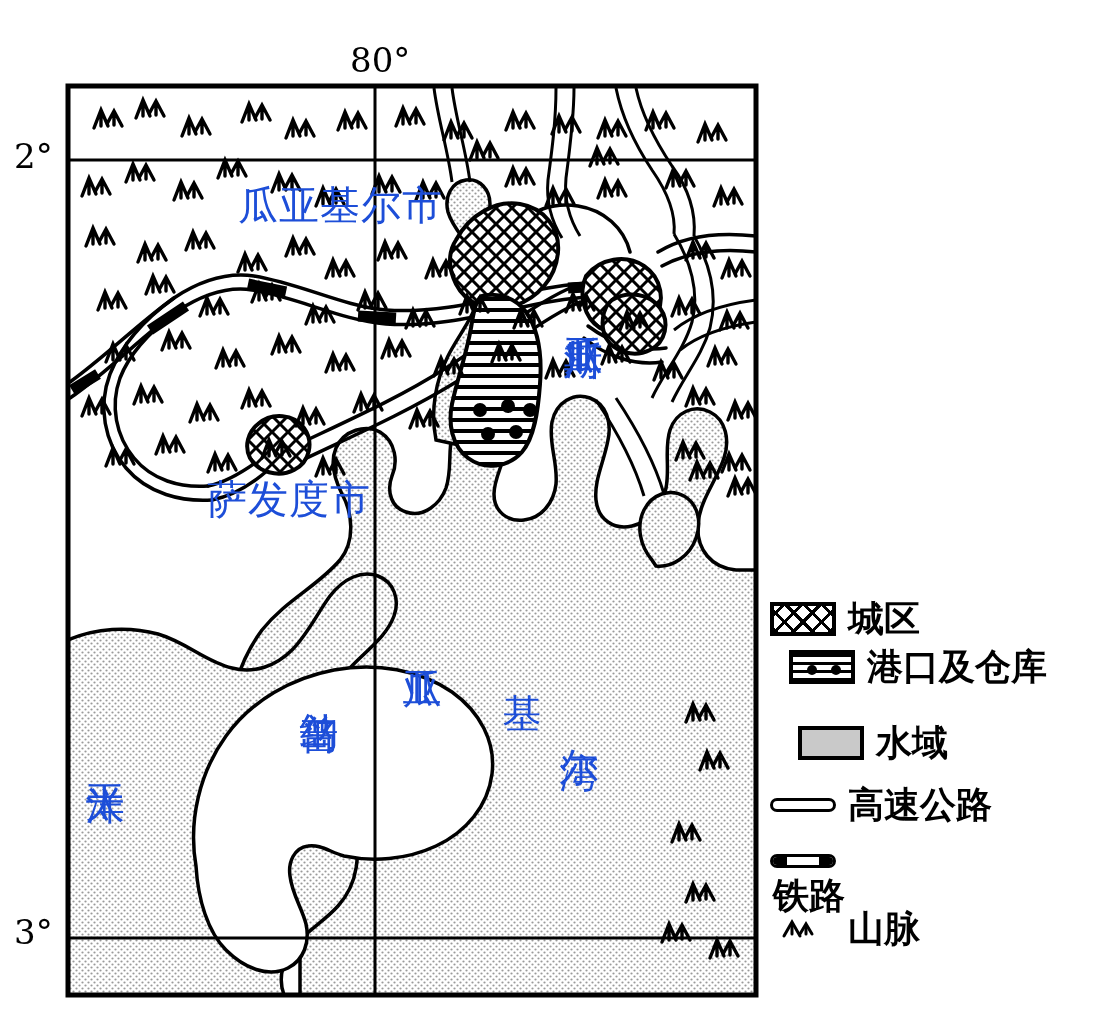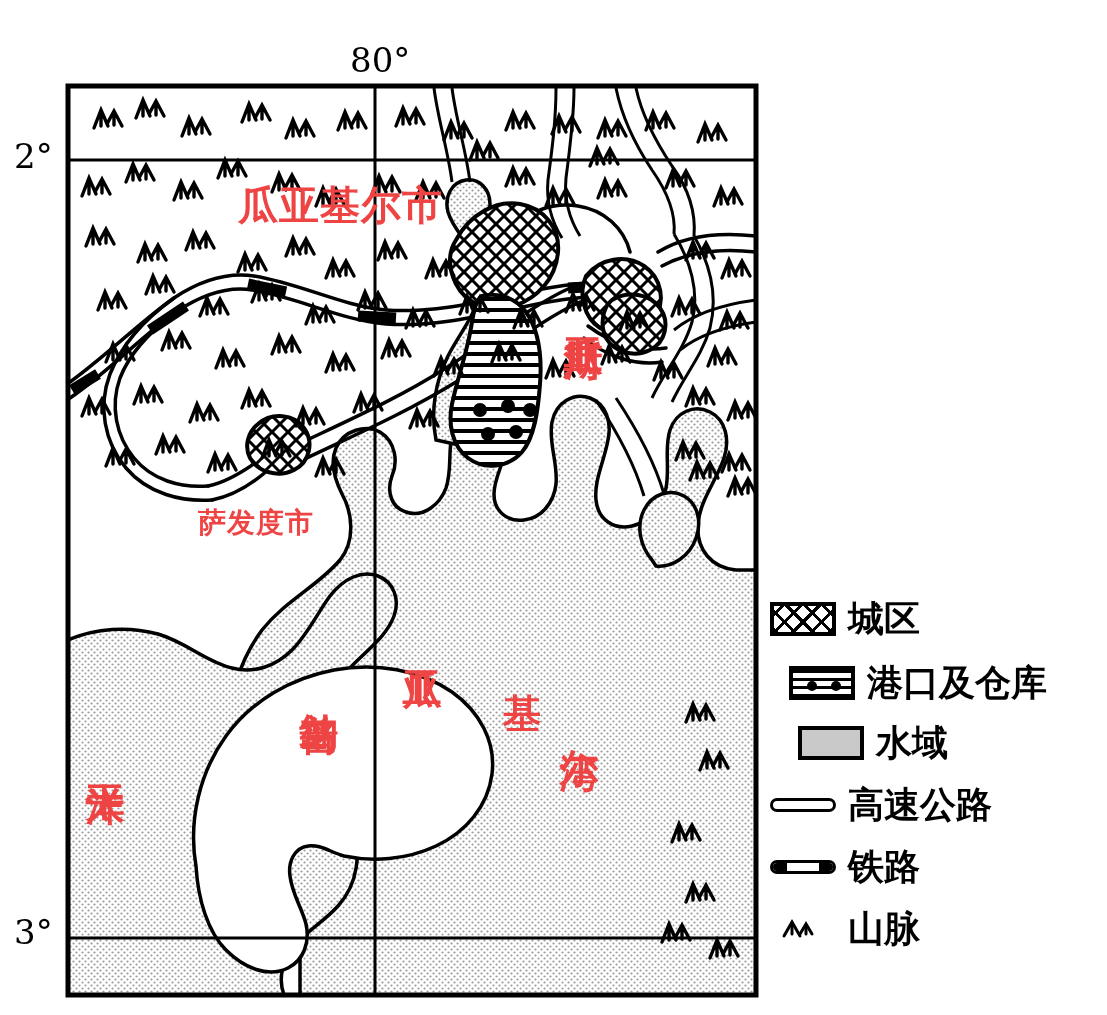--- a/index.html
+++ b/index.html
@@ -12,27 +12,27 @@
 
   
   .coord{position:absolute;font-family:"DejaVu Serif","Liberation Serif",serif;
          font-size:34px;letter-spacing:0px;color:#000;}
   #coord-top{left:350px;top:40px;}
   #coord-lat2{left:14px;top:136px;}
   #coord-lat3{left:14px;top:912px;}
 
   
   .place{position:absolute;font-family:"DejaVu Sans","Liberation Sans",sans-serif;
-         font-weight:700;color:#ef4444;white-space:nowrap;}
+         font-weight:400;color:#1d4ed8;white-space:nowrap;}
   .vert{writing-mode:vertical-rl;text-orientation:upright;letter-spacing:2px;}
 
   #lbl-guayaquil{left:238px;top:178px;font-size:40px;letter-spacing:1px;}
   #lbl-duran{left:583px;top:182px;font-size:40px;letter-spacing:1px;}
   #lbl-guayas-river{left:556px;top:305px;font-size:39px;}
-  #lbl-salvador{left:198px;top:472px;font-size:28px;letter-spacing:1px;margin-top:32px;}
+  #lbl-salvador{left:207px;top:472px;font-size:40px;letter-spacing:1px;}
   #lbl-pacific{left:78px;top:752px;font-size:39px;}
   #lbl-puna{left:292px;top:680px;font-size:39px;}
   #lbl-gulf-a{left:395px;top:638px;font-size:39px;}
   #lbl-gulf-b{left:495px;top:662px;font-size:39px;}
   #lbl-gulf-c{left:552px;top:718px;font-size:39px;}
 
   
   #legend{position:absolute;left:770px;top:596px;width:330px;height:400px;}
   .leg-row{position:absolute;left:0;display:flex;align-items:center;height:46px;}
   .leg-sym{width:66px;height:34px;position:relative;flex:0 0 auto;margin-right:12px;}
@@ -61,22 +61,22 @@
     background:#fff;box-sizing:border-box;margin-top:10px;}
   
   .sym-rail{height:14px;width:66px;border:3px solid #000;border-radius:8px;
     background:#fff;box-sizing:border-box;margin-top:10px;position:relative;}
   .sym-rail b{position:absolute;top:0;height:8px;width:14px;background:#000;}
   .sym-rail b.l{left:0;border-radius:6px 0 0 6px;}
   .sym-rail b.r{right:0;border-radius:0 6px 6px 0;}
   
   .sym-mtn{position:relative;height:34px;width:66px;}
 
-  .leg-r0{top:0px;}   .leg-r1{top:64px;padding-left:19px;}  .leg-r2{top:124px;padding-left:28px;}
-  .leg-r3{top:186px;text-align:right;} .leg-r4{top:248px;} .leg-r5{top:310px;text-align:right;}
+  .leg-r0{top:0px;}   .leg-r1{top:48px;padding-left:19px;}  .leg-r2{top:124px;padding-left:28px;}
+  .leg-r3{top:186px;text-align:right;} .leg-r4{top:248px;flex-direction:column;} .leg-r5{top:310px;text-align:right;}
 </style>
 </head>
 <body>
 
 <div id="root">
 
   <svg class="map-svg" viewBox="0 0 1107 1015">
     <defs>
       <pattern id="stipple" width="6" height="6" patternUnits="userSpaceOnUse">
         <rect width="6" height="6" fill="#ffffff"></rect>

